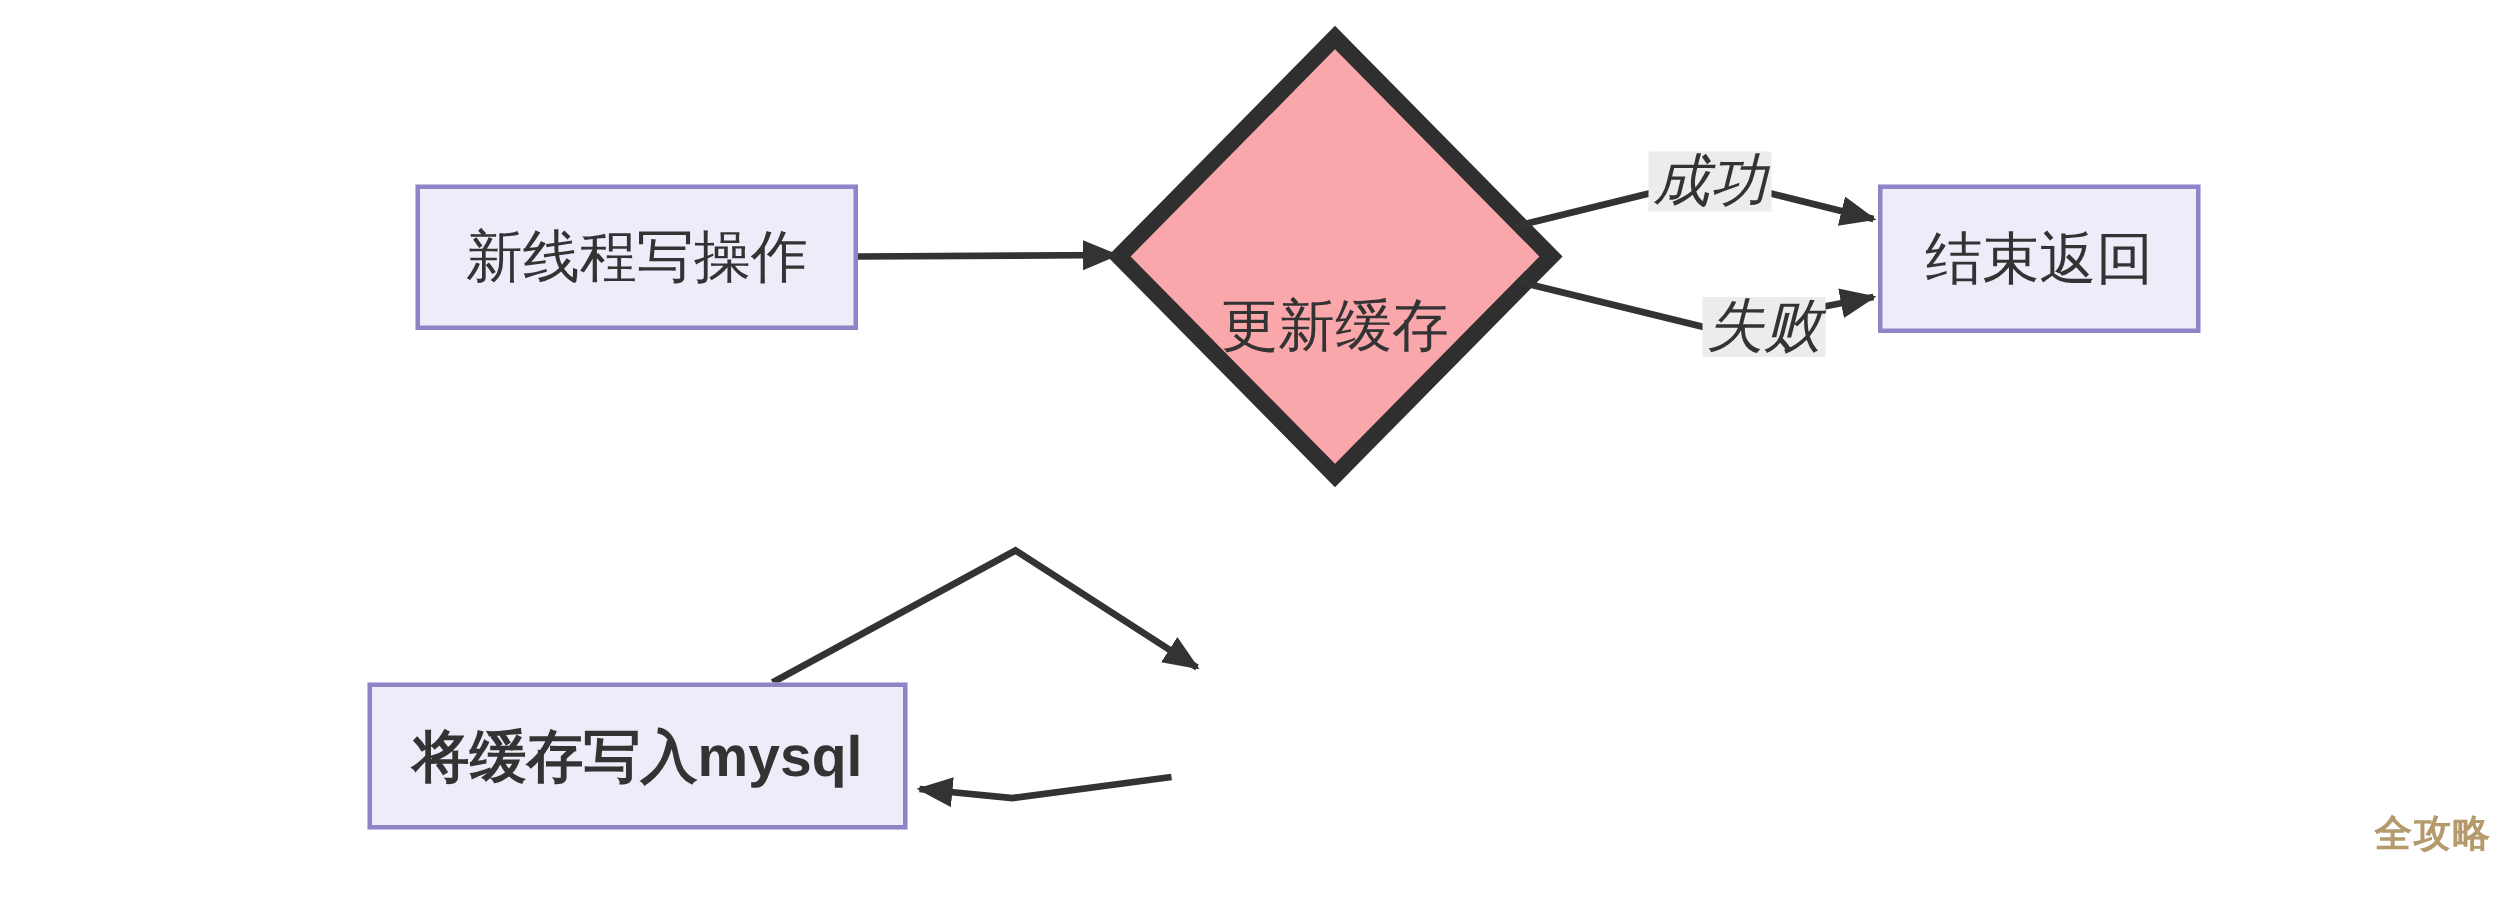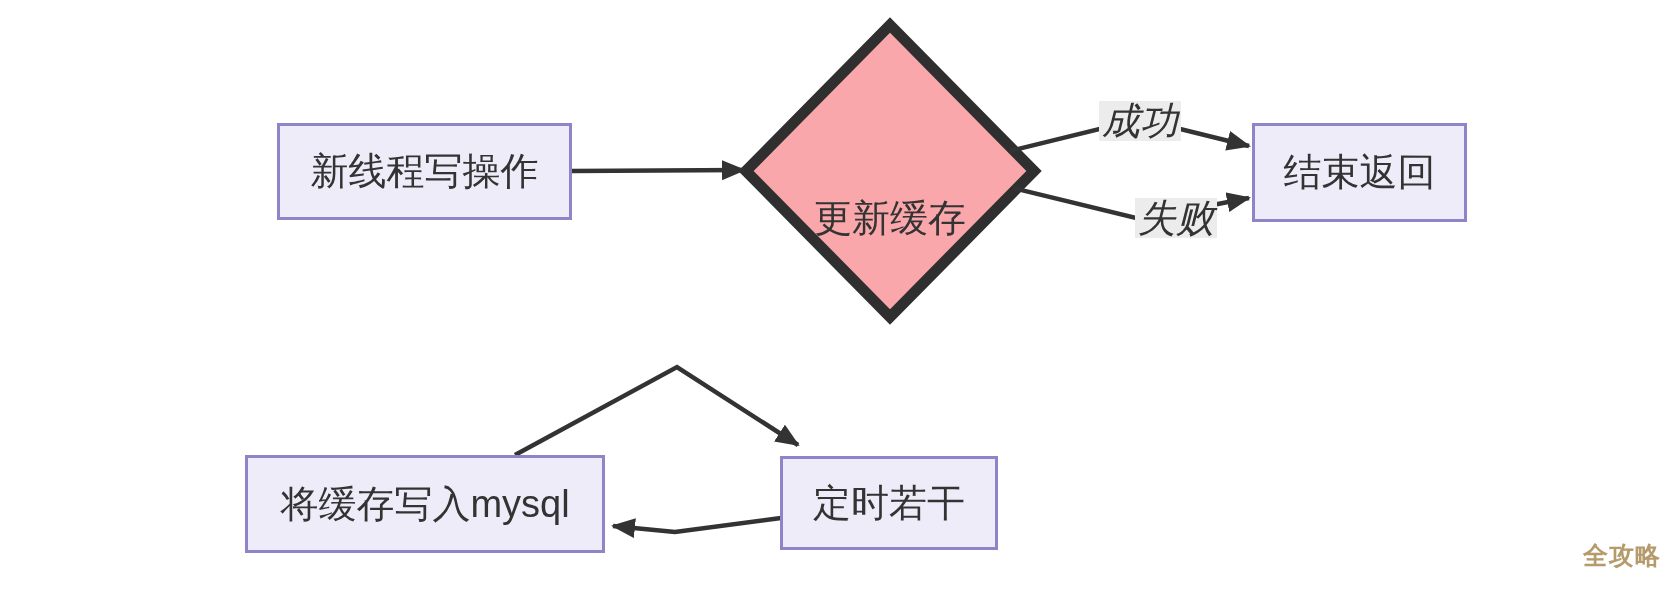--- a/index.html
+++ b/index.html
@@ -68,21 +68,21 @@
     height: 40px;
     padding: 0 3px;
     transform: translateX(-50%);
     white-space: nowrap;
     font-style: italic;
   }
   .edge-label.success { left: 1140px; top: 101px; }
   .edge-label.fail    { left: 1141px; top: 198px; margin-left: 35px; }
   .node.new-thread { left: 277px;  top: 123px; width: 295px; height: 97px; }
   .node.end-return { left: 1252px; top: 123px; width: 215px; height: 99px; }
-  .node.mysql      { left: 245px;  top: 455px; width: 360px; height: 98px; }
+  .node.mysql      { left: 245px;  top: 455px; width: 360px; height: 98px; font-weight: bold; }
   .node.timer      { left: 780px;  top: 456px; width: 218px; height: 94px; }
   .watermark {
     position: absolute;
     left: 1583px; top: 539px;
     font-size: 25px;
     font-weight: bold;
     color: var(--watermark);
     letter-spacing: 1px;
     white-space: nowrap;
   }
@@ -117,23 +117,20 @@
   </div>
 
   <div class="node end-return">
     <span>结束返回</span>
   </div>
 
   <div class="node mysql">
     <span>将缓存写入mysql</span>
   </div>
 
-  <div class="node timer">
-    <span>定时若干</span>
-  </div>
 
   <div class="diamond-label">更新缓存</div>
 
   <div class="edge-label success">成功</div>
 
   <div class="edge-label fail">失败</div>
 
   <div class="watermark">全攻略</div>
 
 </div>

